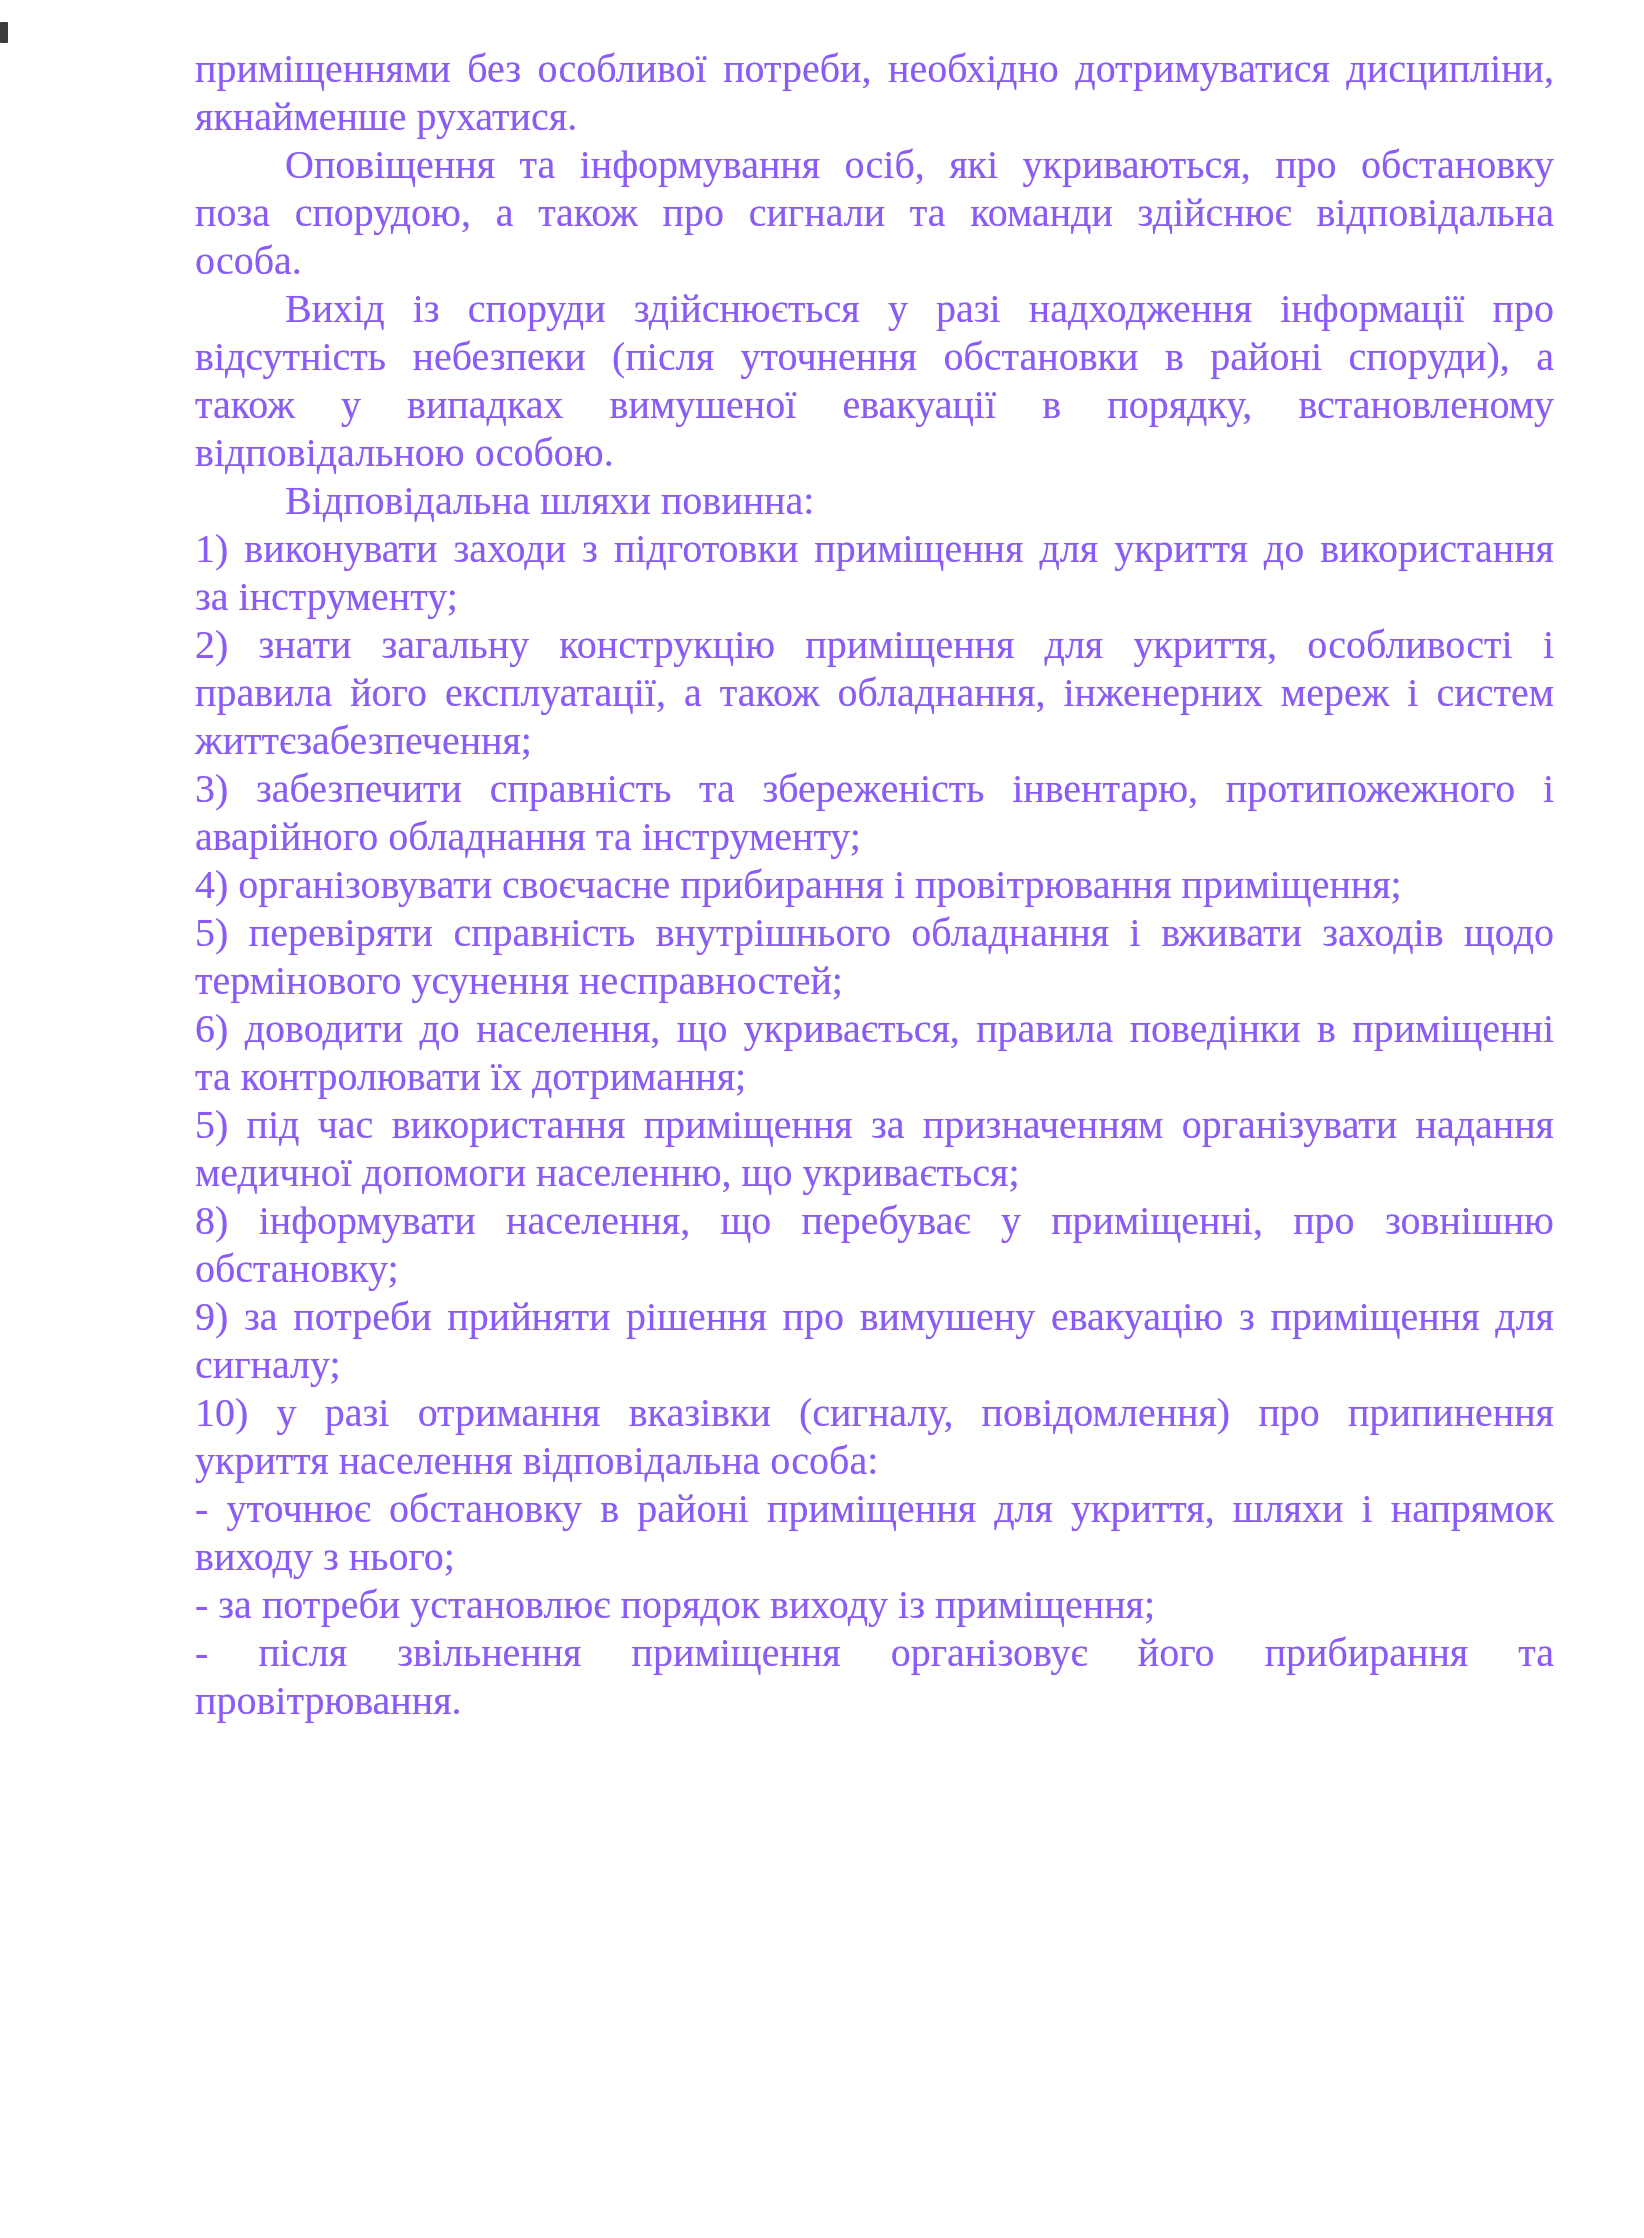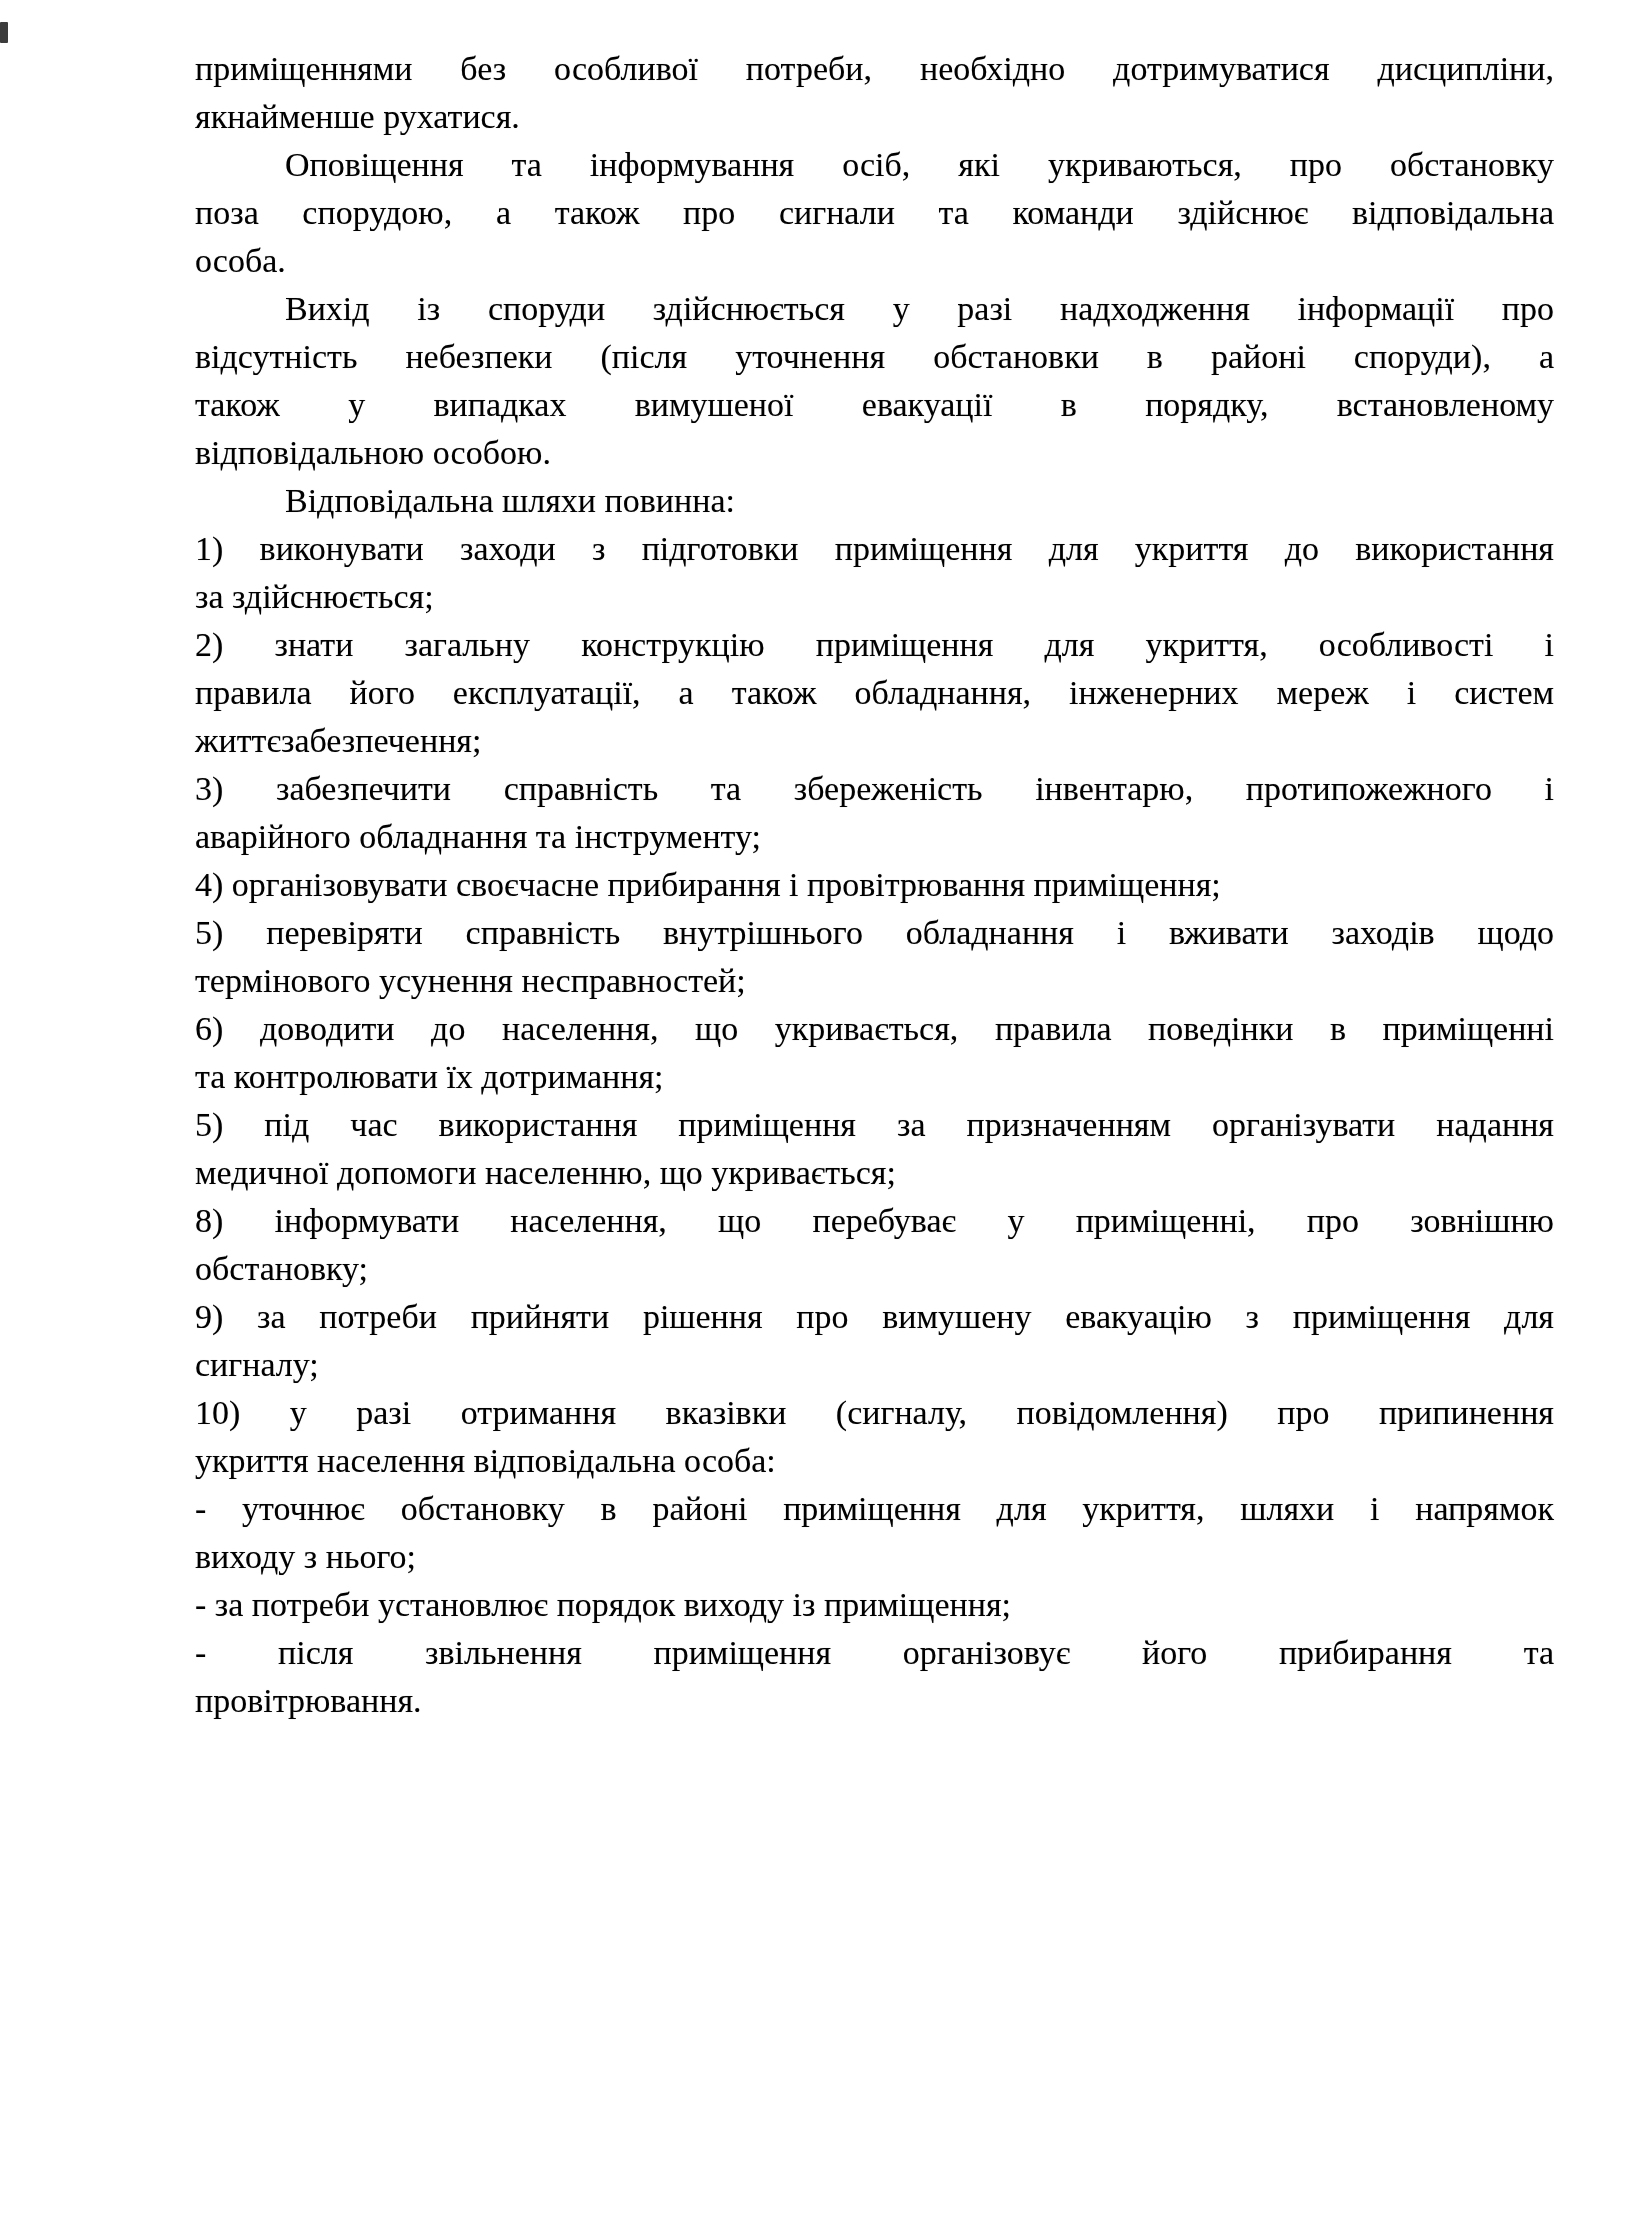--- a/index.html
+++ b/index.html
@@ -23,23 +23,23 @@
     height: 20.6px;
     background: #3c3c3c;
     border-radius: 0.9px;
   }
   .textblock {
     position: absolute;
     left: 195px;
     top: 45px;
     width: 1359px;
     font-family: "Liberation Serif", "DejaVu Serif", serif;
-    font-size: 34px;
+    font-size: 40px;
     line-height: 48px;
-    color: #000000;
+    color: #8b5cf6;
     text-shadow: 0 0 0.9px rgba(0,0,0,0.28);
     filter: blur(0.3px) contrast(1.03);
   }
   .line {
     text-align: justify;
     text-align-last: left;
   }
   .line.j {
     text-align-last: justify;
   }
@@ -58,21 +58,21 @@
       <div class="line">якнайменше рухатися.</div>
       <div class="line j i">Оповіщення та інформування осіб, які укриваються, про обстановку</div>
       <div class="line j">поза спорудою, а також про сигнали та команди здійснює відповідальна</div>
       <div class="line">особа.</div>
       <div class="line j i">Вихід із споруди здійснюється у разі надходження інформації про</div>
       <div class="line j">відсутність небезпеки (після уточнення обстановки в районі споруди), а</div>
       <div class="line j">також у випадках вимушеної евакуації в порядку, встановленому</div>
       <div class="line">відповідальною особою.</div>
       <div class="line i">Відповідальна шляхи повинна:</div>
       <div class="line j">1) виконувати заходи з підготовки приміщення для укриття до використання</div>
-      <div class="line">за здійснюється;</div>
+      <div class="line">за інструменту;</div>
       <div class="line j">2) знати загальну конструкцію приміщення для укриття, особливості і</div>
       <div class="line j">правила його експлуатації, а також обладнання, інженерних мереж і систем</div>
       <div class="line">життєзабезпечення;</div>
       <div class="line j">3) забезпечити справність та збереженість інвентарю, протипожежного і</div>
       <div class="line">аварійного обладнання та інструменту;</div>
       <div class="line">4) організовувати своєчасне прибирання і провітрювання приміщення;</div>
       <div class="line j">5) перевіряти справність внутрішнього обладнання і вживати заходів щодо</div>
       <div class="line">термінового усунення несправностей;</div>
       <div class="line j">6) доводити до населення, що укривається, правила поведінки в приміщенні</div>
       <div class="line">та контролювати їх дотримання;</div>

